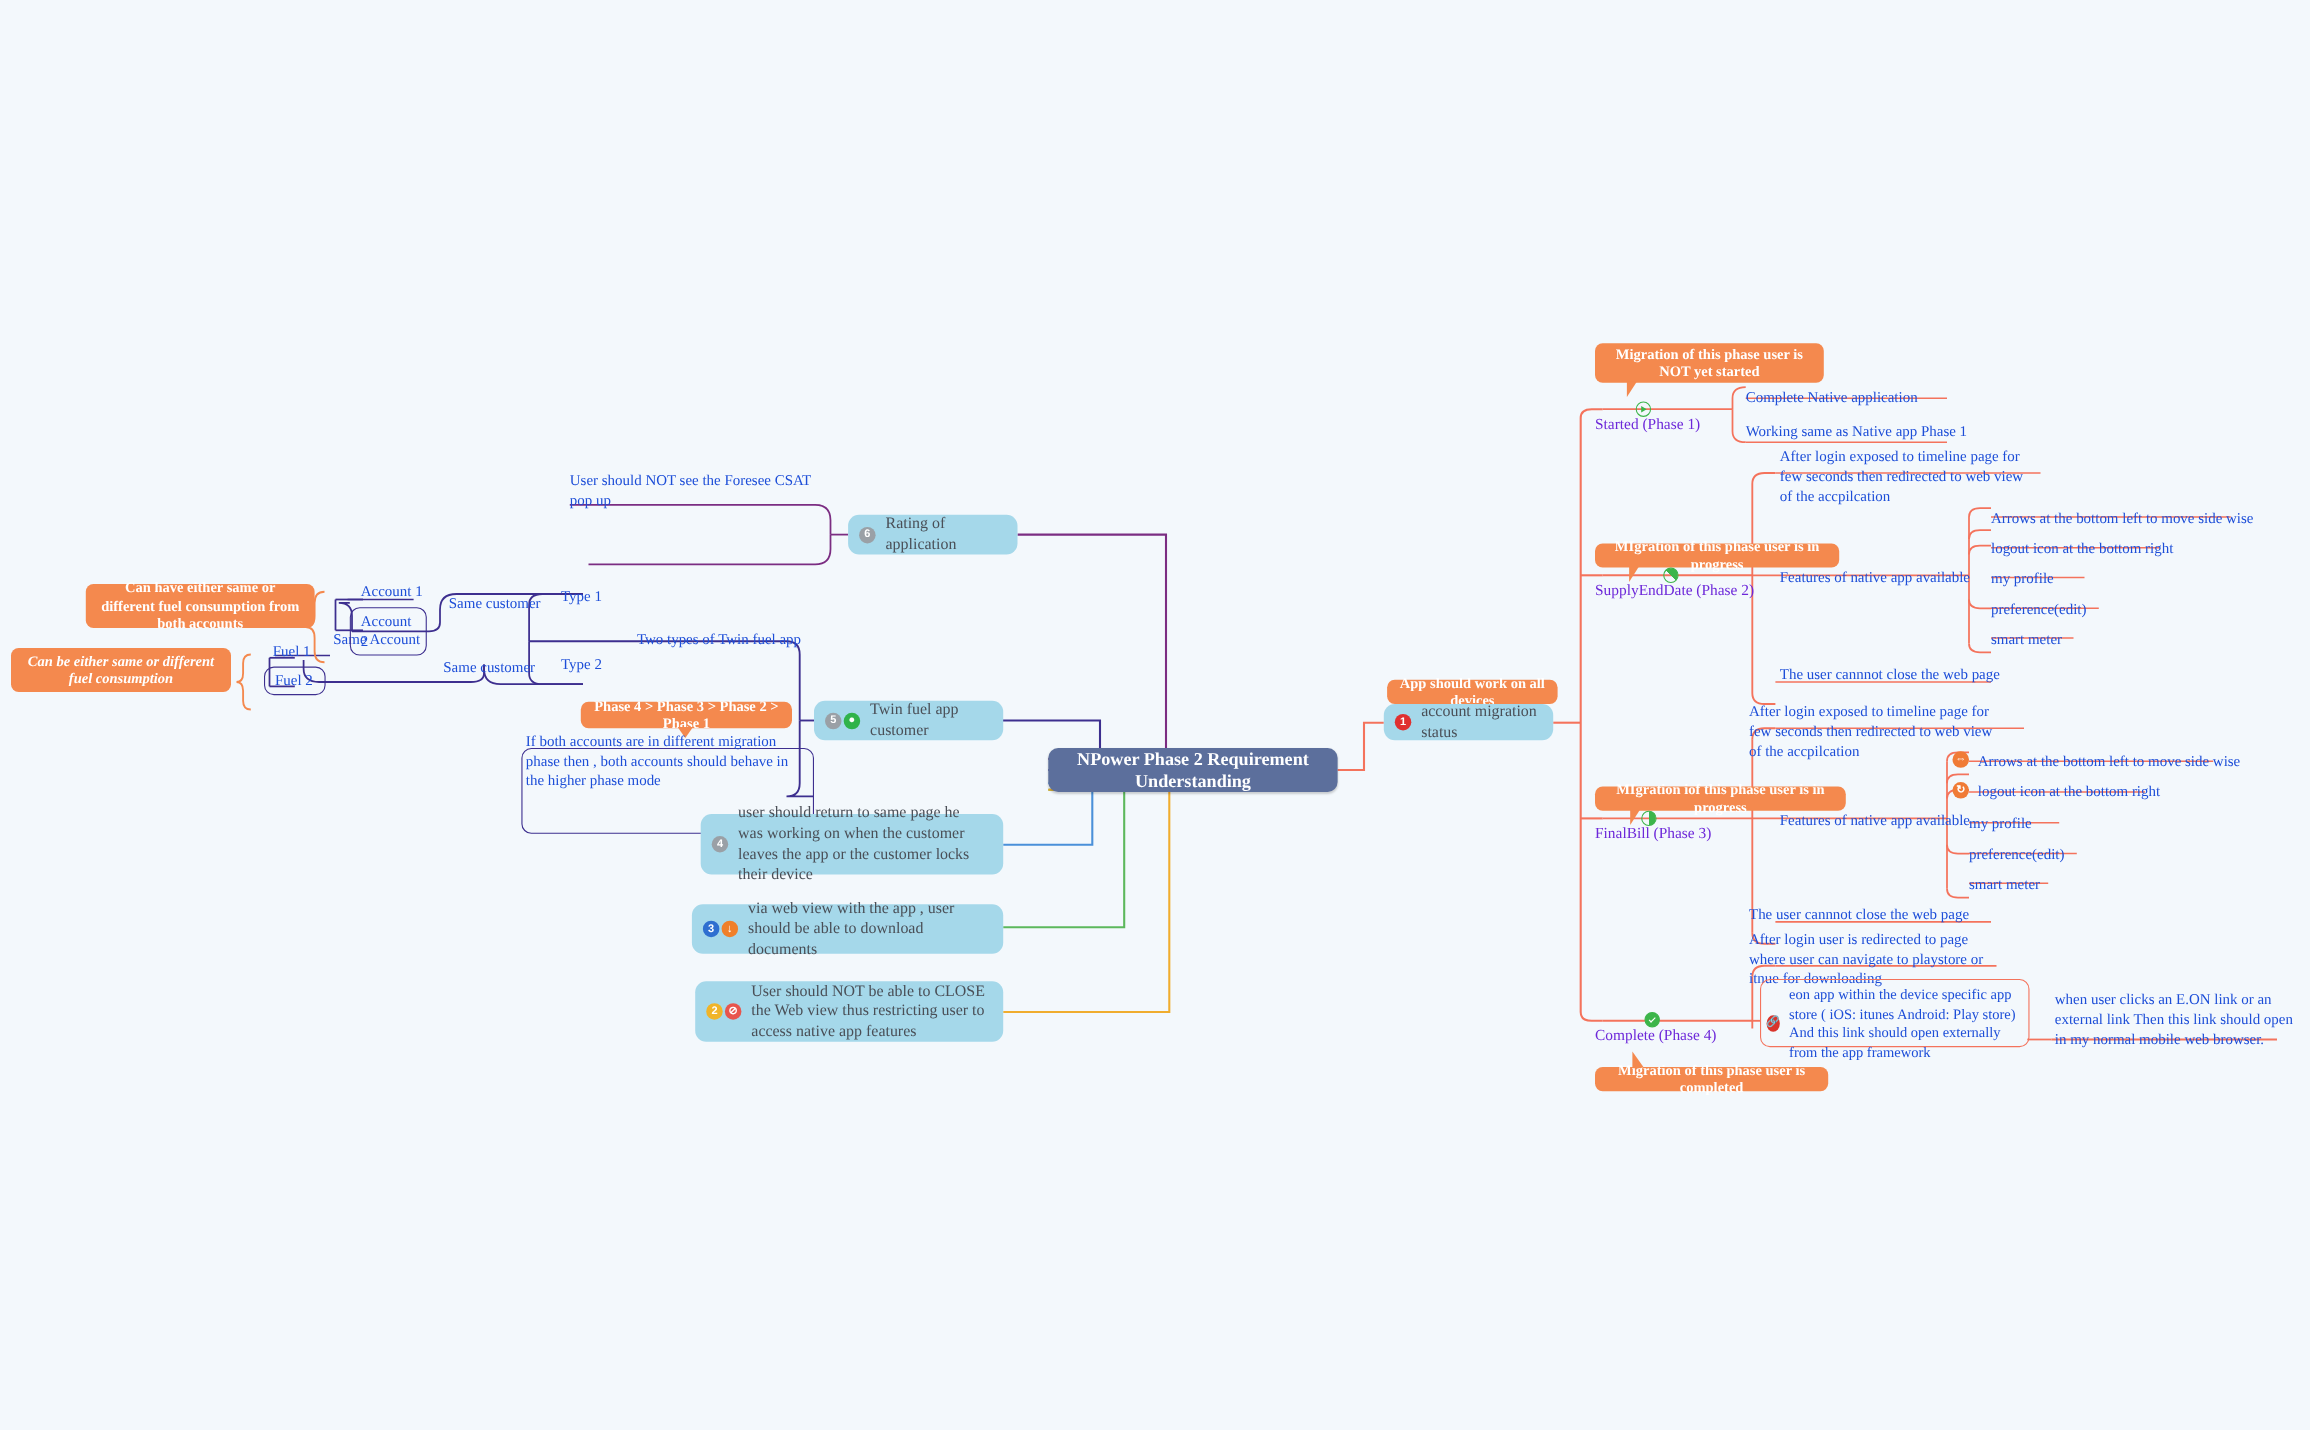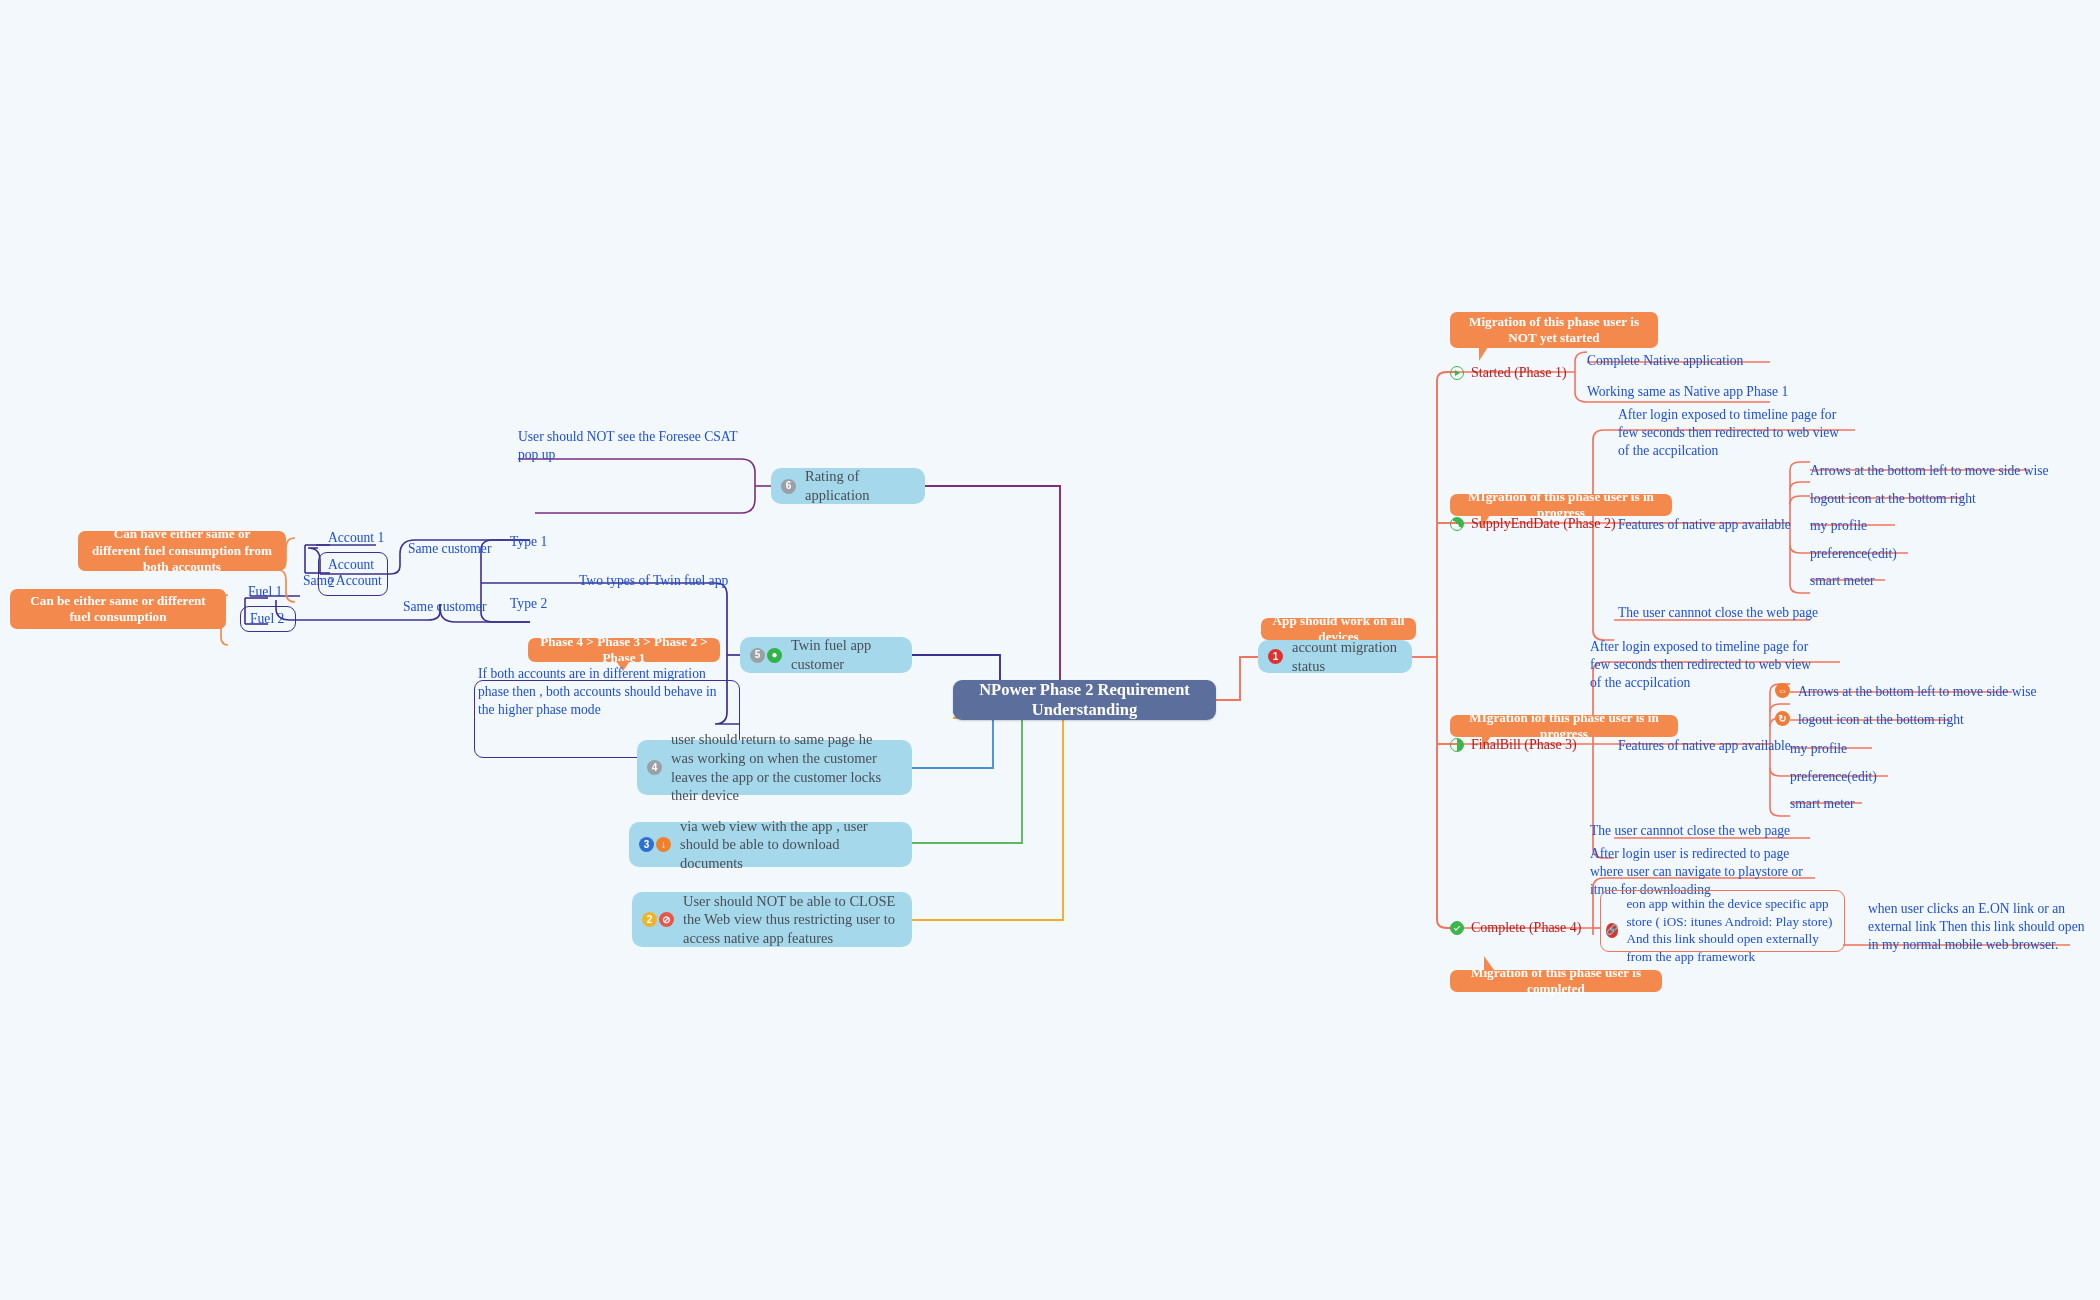--- a/index.html
+++ b/index.html
@@ -124,21 +124,21 @@
     linear-gradient(to left, #3cb54a 50%, transparent 50%);}
   .phase-ico.done{background:#3cb54a;border-color:#3cb54a;}
   .phase-ico.done::after{
     content:"";position:absolute;left:3px;top:4px;
     width:5px;height:2px;border-left:1.6px solid #fff;border-bottom:1.6px solid #fff;
     transform:rotate(-45deg);
   }
 
   .phase-row{
     display:flex;align-items:center;
-    color:#b91c1c;font-size:14px;white-space:nowrap;
+    color:#6d28d9;font-size:14px;white-space:nowrap;flex-direction:column;
   }
 
   .leaf-ico{display:flex;align-items:flex-start;gap:8px;}
 </style>
 </head>
 <body>
 
 <div id="canvas">
 
   <svg class="links" viewBox="0 0 2100 1300">
@@ -317,21 +317,21 @@
     <span>Fuel 1</span>
   </div>
   <div class="node outline-purple leaf" style="left:240px;top:606px;width:56px;padding:3px 9px;">
     <span>Fuel 2</span>
   </div>
 
   <div class="node callout" style="left:78px;top:531px;width:208px;height:40px;">
     <span>Can have either same or different fuel consumption from both accounts</span>
   </div>
 
-  <div class="node callout" style="left:10px;top:589px;width:216px;height:40px;">
+  <div class="node callout" style="left:10px;top:589px;width:200px;height:40px;font-style:italic;">
     <span>Can be either same or different fuel consumption</span>
   </div>
 
   <div class="node outline-purple" style="left:474px;top:680px;width:266px;height:78px;">
   </div>
   <div class="node callout tail-bc" style="left:528px;top:638px;width:192px;height:24px;">
     <span>Phase 4 &gt; Phase 3 &gt; Phase 2 &gt; Phase 1</span>
   </div>
   <div class="node leaf" style="left:478px;top:665px;width:250px;">
     <span>If both accounts are in different migration phase then , both accounts should behave in the higher phase mode</span>

